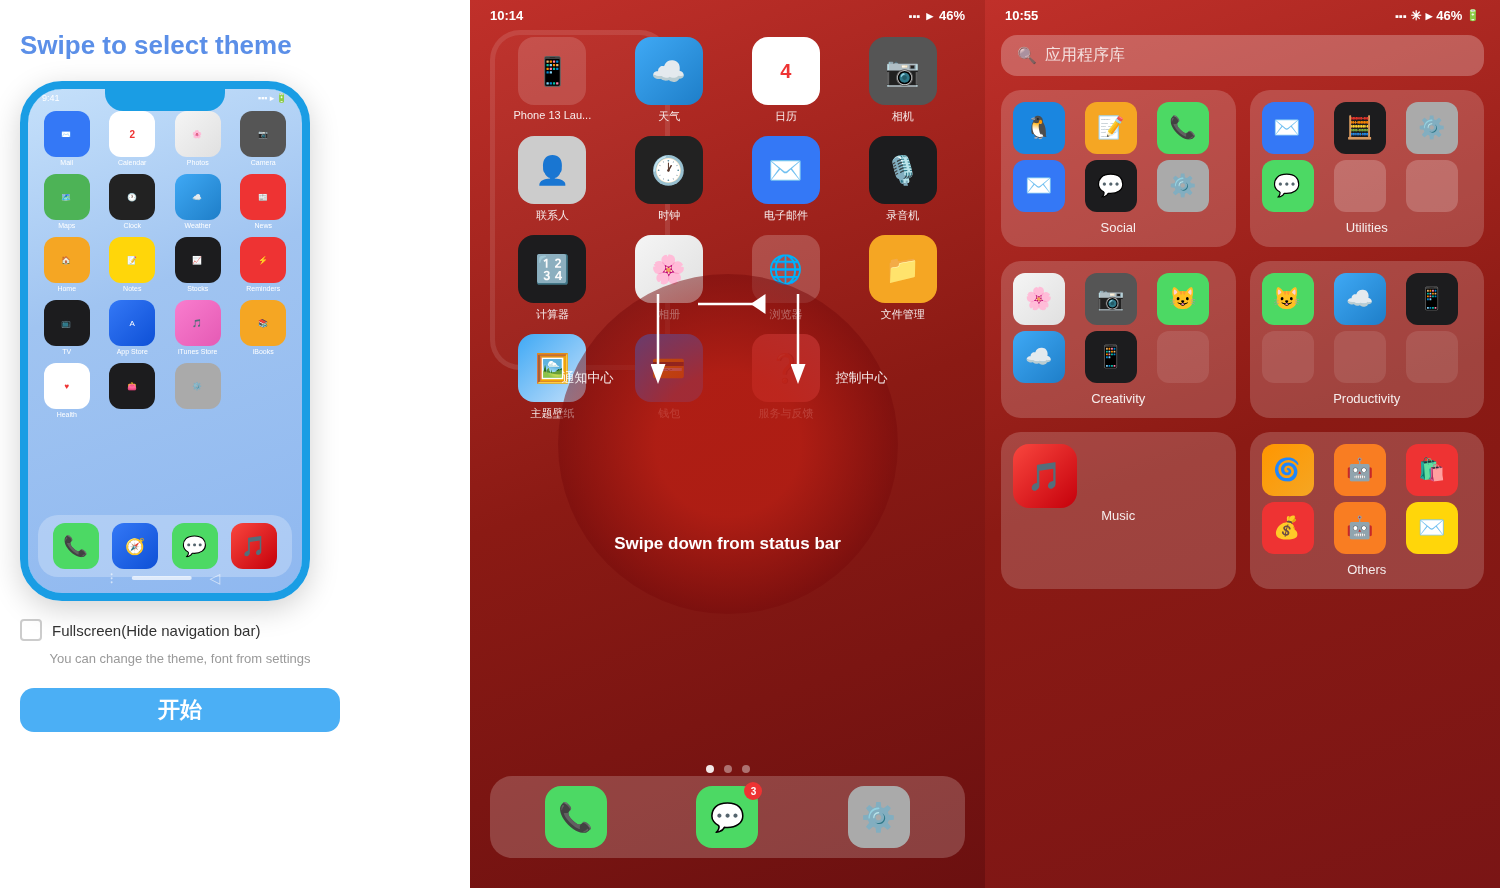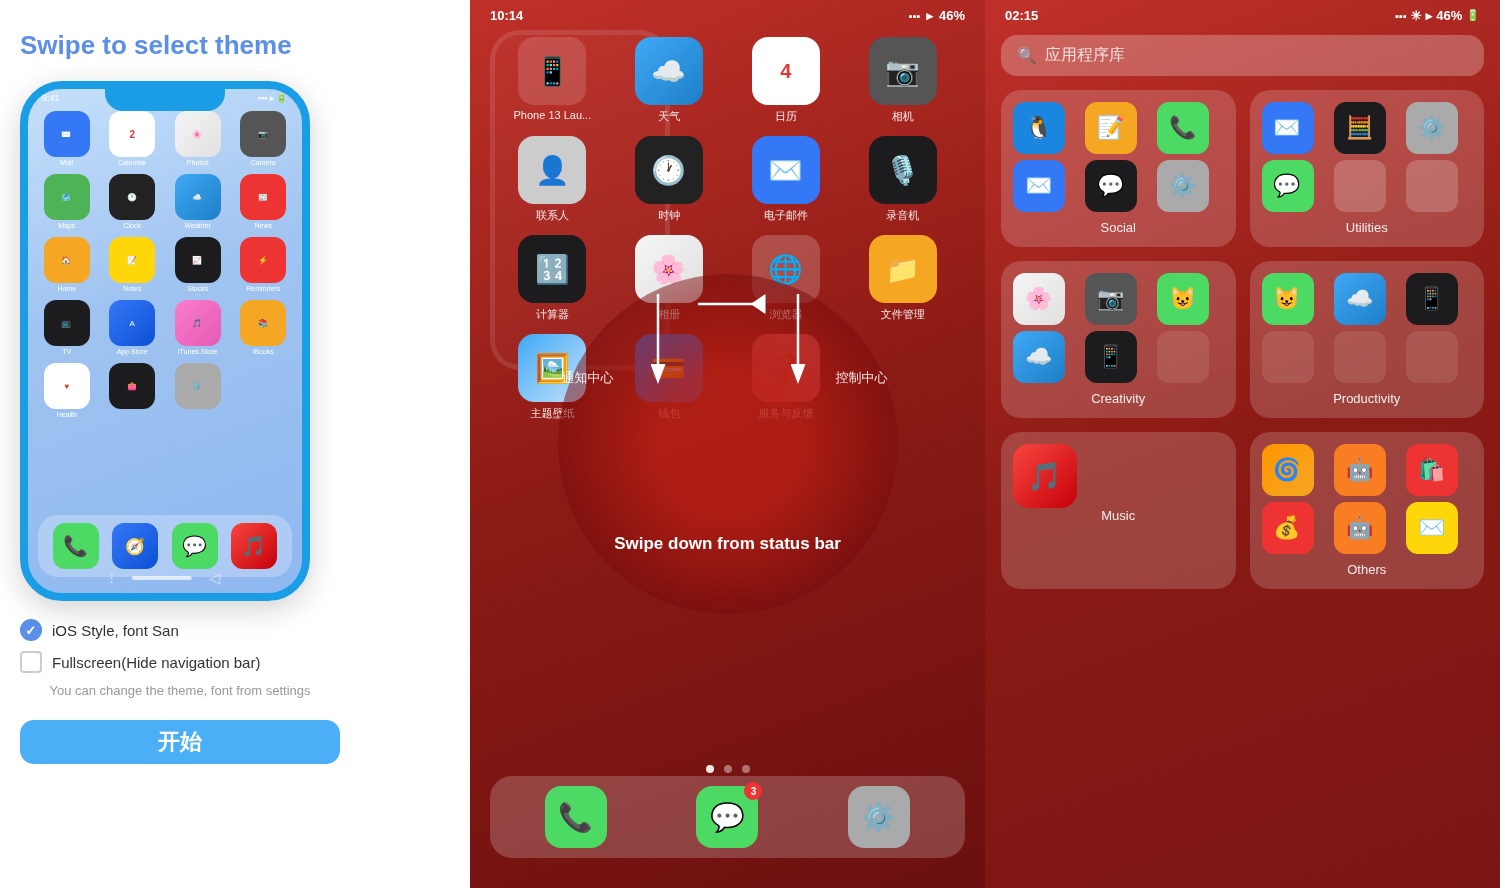--- a/index.html
+++ b/index.html
@@ -627,24 +627,20 @@
       <div class="phone-home-indicator">
         <span style="color:rgba(255,255,255,0.6);font-size:14px;">⁝</span>
         <div class="phone-home-bar"></div>
         <span style="color:rgba(255,255,255,0.6);font-size:14px;">◁</span>
       </div>
     </div>
   </div>
 
   <div class="options-area">
     <div class="option-row">
-      <div class="option-checkbox-checked"></div>
-      <span class="option-label">iOS Style, font San</span>
-    </div>
-    <div class="option-row">
       <div class="option-checkbox-unchecked"></div>
       <span class="option-label">Fullscreen(Hide navigation bar)</span>
     </div>
     <div class="hint-text">You can change the theme, font from settings</div>
   </div>
 
   <button class="start-button">开始</button>
 </div>
 
 <div class="middle-panel">
@@ -774,21 +770,21 @@
       <div class="middle-dock-icon ic-settings">⚙️</div>
     </div>
   </div>
 </div>
 
 <div class="right-panel">
   <div class="right-bg"></div>
   <div class="right-content">
 
     <div class="right-status-bar">
-      <span>02:15</span>
+      <span>10:55</span>
       <div class="right-status-icons">
         <span style="font-size:11px;">▪▪▪</span>
         <span>✳</span>
         <span>▸</span>
         <span>46%</span>
         <span style="font-size:11px;">🔋</span>
       </div>
     </div>
 
     <div class="search-bar">

